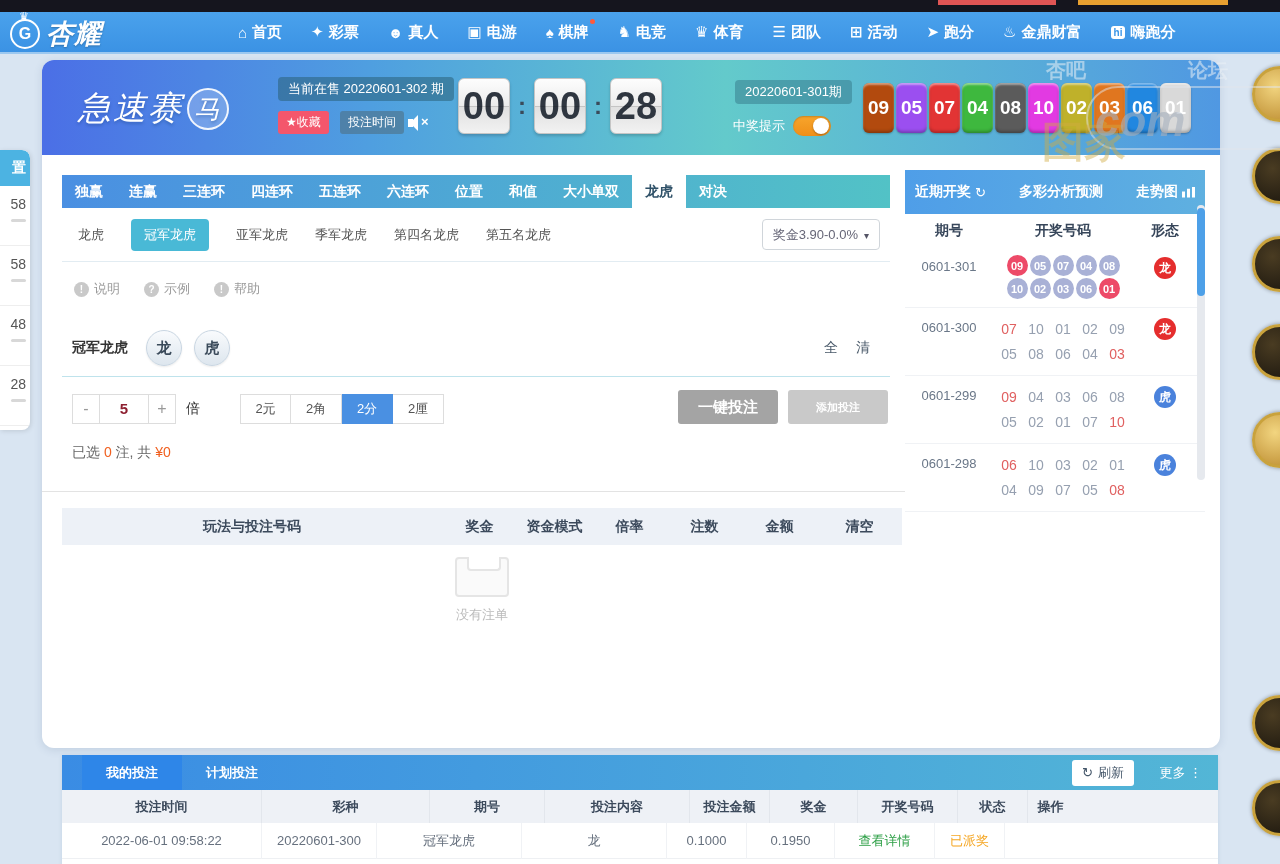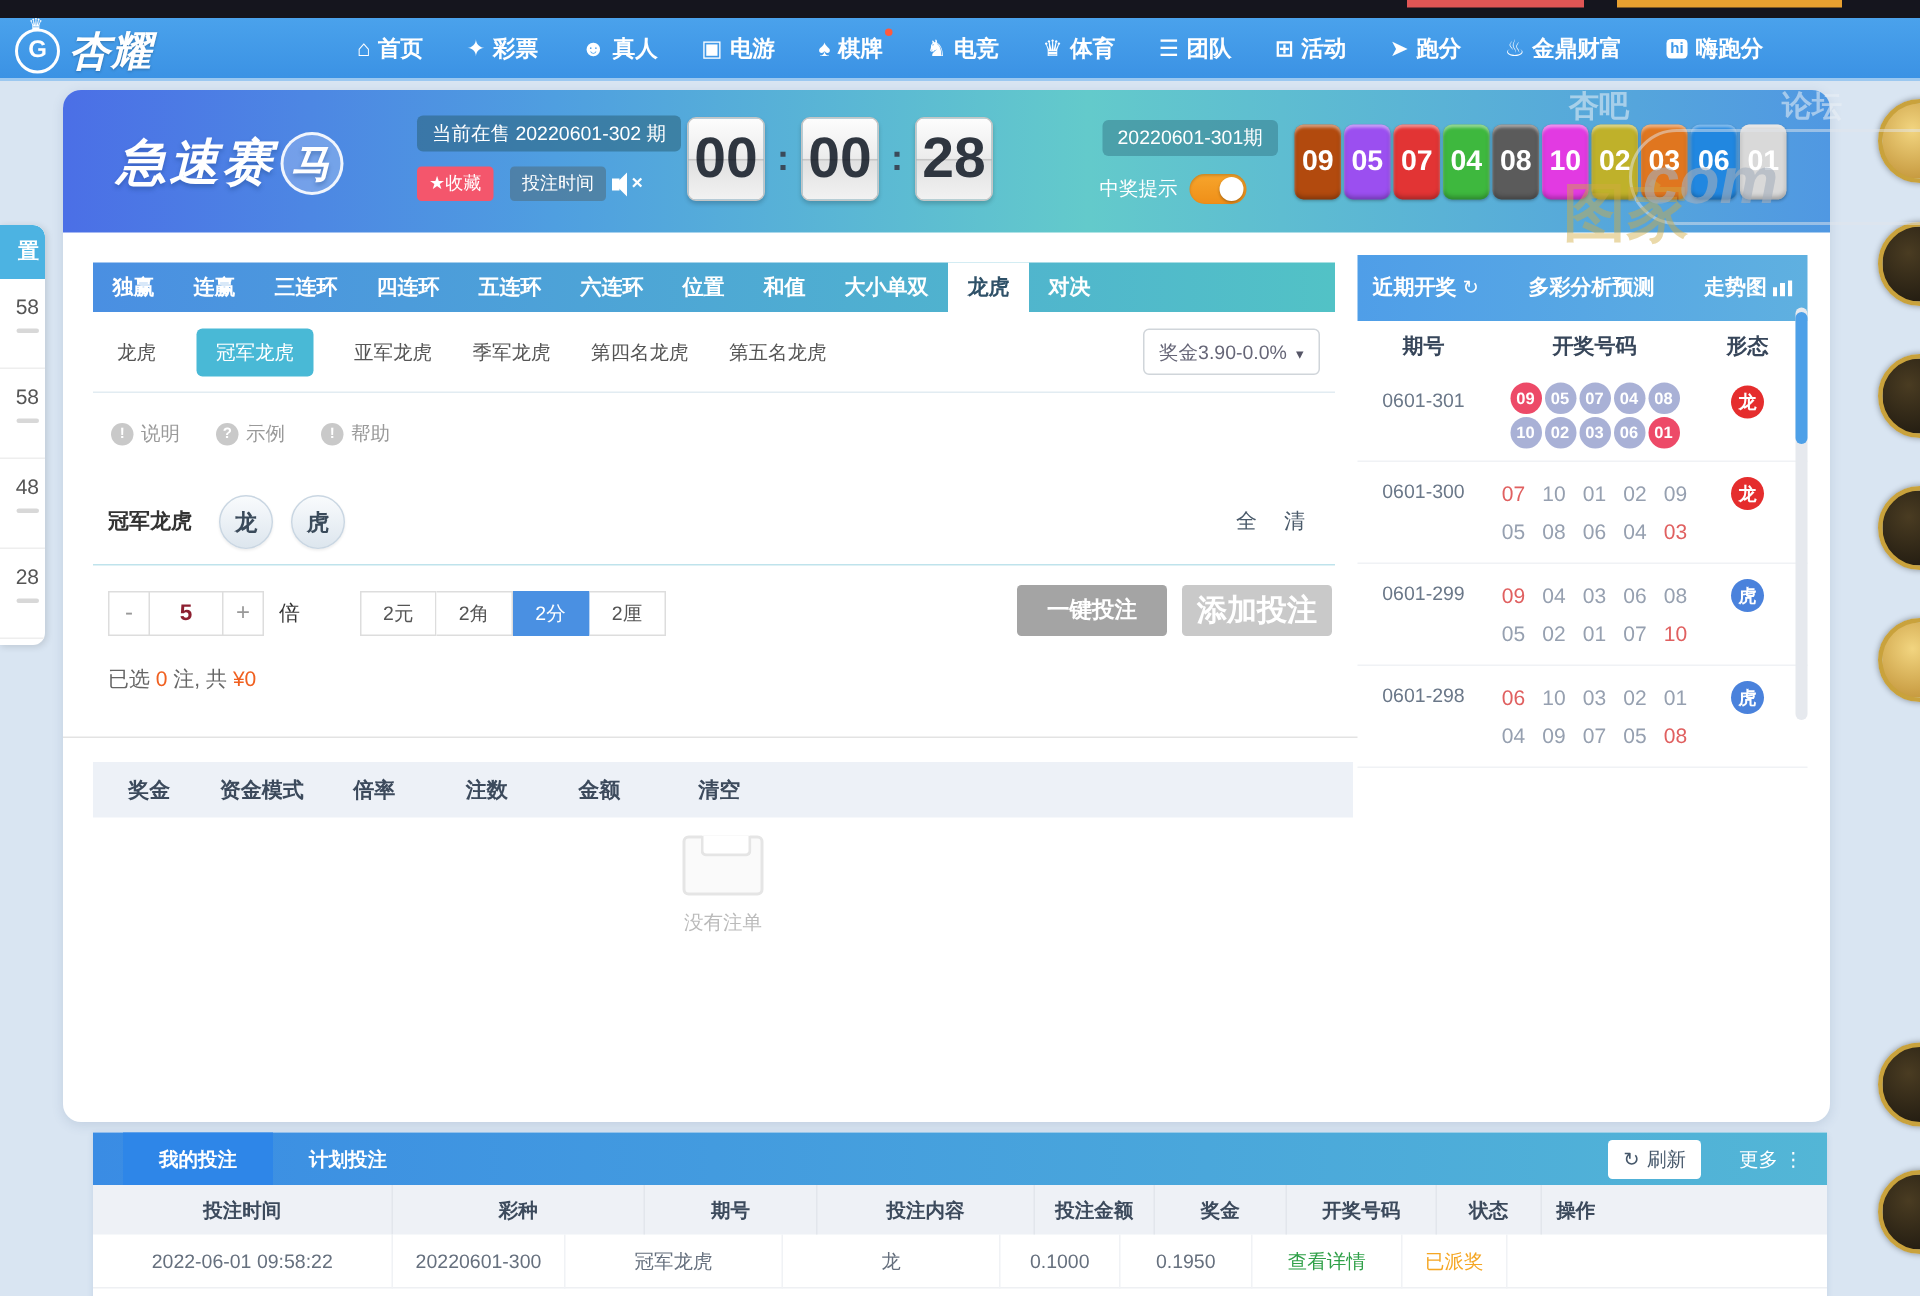--- a/index.html
+++ b/index.html
@@ -27,21 +27,21 @@
   .minipanel-h { height:36px; background:#4cb3e2; color:#fff; font-size:14px; font-weight:bold; text-align:right; padding:9px 4px 0 0; border-radius:0 8px 0 0; }
   .mini-item { height:60px; border-bottom:1px solid #eee; padding-top:10px; }
   .mini-num { font-size:14px; color:#555; text-align:right; padding-right:4px; }
   .mini-dash { width:15px; height:3px; background:#d8d8d8; border-radius:2px; margin:7px 4px 0 auto; }
 
   
   .maincard { left:42px; top:60px; width:1178px; height:688px; background:#fff; border-radius:12px; box-shadow:0 2px 8px rgba(60,90,130,.15); overflow:hidden; }
 
   
   .gamehead { position:absolute; left:0; top:0; width:1178px; height:95px; background:linear-gradient(90deg,#4b6fe6 0%,#4f9fe0 28%,#63cacb 58%,#5098e2 100%); }
-  .gamelogo { position:absolute; left:36px; top:26px; color:#fff; font-size:33px; font-weight:700; font-style:italic; letter-spacing:2px; text-shadow:0 2px 3px rgba(20,60,120,.35); display:flex; align-items:center; }
+  .gamelogo { position:absolute; left:36px; top:26px; color:#fff; font-size:33px; font-weight:400; font-style:italic; letter-spacing:2px; text-shadow:0 2px 3px rgba(20,60,120,.35); display:flex; align-items:center; }
   .gamelogo .horse { display:inline-block; margin-left:4px; width:42px; height:42px; border:2px solid rgba(255,255,255,.9); background:rgba(255,255,255,.22); border-radius:50%; font-size:26px; line-height:38px; text-align:center; font-style:italic; }
   .cursale { position:absolute; left:236px; top:17px; height:24px; line-height:24px; padding:0 10px; background:rgba(42,96,120,.55); border-radius:4px; color:#fff; font-size:13px; }
   .favbtn { position:absolute; left:236px; top:51px; height:23px; line-height:23px; padding:0 8px; background:#f4566c; border-radius:3px; color:#fff; font-size:12px; cursor:pointer; }
   .timebtn { position:absolute; left:298px; top:51px; height:23px; line-height:23px; padding:0 8px; background:rgba(78,112,132,.6); border-radius:3px; color:#fff; font-size:12px; cursor:pointer; }
   .mute { position:absolute; left:366px; top:53px; width:24px; height:20px; cursor:pointer; }
   .mute .spk { position:absolute; left:0; top:6px; width:5px; height:8px; background:#fff; }
   .mute .spk:after { content:""; position:absolute; left:2px; top:-4px; border:8px solid transparent; border-right:8px solid #fff; border-left:0; }
   .mute .mx { position:absolute; left:13px; top:1px; color:#fff; font-size:13px; font-weight:bold; }
   .clock { position:absolute; left:416px; top:18px; display:flex; align-items:center; gap:8px; }
   .fcard { width:52px; height:56px; border:1px solid #c5c5c5; border-radius:6px; background:linear-gradient(180deg,#fdfdfd 0%,#ececec 49%,#e0e0e0 51%,#f2f2f2 100%); color:#2f3640; font-size:38px; font-weight:bold; display:flex; align-items:center; justify-content:center; position:relative; box-shadow:0 2px 3px rgba(0,0,0,.18); }
@@ -80,21 +80,21 @@
   .betdivider { position:absolute; left:0; top:114px; width:828px; height:1px; background:#bfe3ec; }
   .stakerow { position:absolute; left:10px; top:130px; width:810px; height:34px; display:flex; align-items:center; }
   .stepbtn { width:28px; height:30px; border:1px solid #ddd; background:#fff; color:#999; font-size:16px; text-align:center; line-height:28px; cursor:pointer; }
   .stepval { width:48px; height:30px; border-top:1px solid #ddd; border-bottom:1px solid #ddd; background:#fff; color:#8d1f30; font-size:15px; font-weight:bold; text-align:center; line-height:28px; }
   .beilab { font-size:14px; color:#333; margin:0 0 0 10px; }
   .units { display:flex; margin-left:40px; }
   .unit { width:51px; height:30px; border:1px solid #ddd; border-left:none; background:#fff; color:#555; font-size:13px; text-align:center; line-height:28px; cursor:pointer; }
   .unit:first-child { border-left:1px solid #ddd; }
   .unit.active { background:#4a90e2; border-color:#4a90e2; color:#fff; }
   .quickbet { position:absolute; left:616px; top:128px; width:100px; height:34px; background:#a4a4a4; border-radius:3px; color:#fff; font-size:15px; font-weight:bold; text-align:center; line-height:34px; cursor:pointer; }
-  .addbet { position:absolute; left:726px; top:128px; width:100px; height:34px; background:#c9c9c9; border-radius:3px; color:#fff; font-size:20px; font-weight:bold; text-align:center; line-height:34px; cursor:pointer; }
+  .addbet { position:absolute; left:726px; top:128px; width:100px; height:34px; background:#c9c9c9; border-radius:3px; color:#fff; font-size:11px; font-weight:bold; text-align:center; line-height:34px; cursor:pointer; }
   .selinfo { position:absolute; left:10px; top:182px; font-size:14px; color:#666; }
   .selinfo .hl { color:#f06020; }
 
   
   .sliphead { position:absolute; left:20px; top:448px; width:840px; height:37px; background:#edf1f7; display:flex; align-items:center; }
   .sliphead span { font-size:14px; font-weight:bold; color:#3c4a5c; text-align:center; }
   .sc0{width:380px;} .sc1{width:75px;} .sc2{width:75px;} .sc3{width:75px;} .sc4{width:75px;} .sc5{width:75px;} .sc6{width:85px;}
   .emptybox { position:absolute; left:413px; top:497px; width:54px; height:40px; border:2px solid #e5e5e5; border-radius:4px; background:#fafafa; }
   .emptybox:after { content:""; position:absolute; left:10px; top:-2px; width:30px; height:12px; background:#fff; border:2px solid #e5e5e5; border-top:none; border-radius:0 0 4px 4px; }
   .emptytext { position:absolute; left:370px; top:546px; width:140px; text-align:center; color:#bbb; font-size:13px; }
@@ -354,20 +354,21 @@
     </div>
     <div class="quickbet">一键投注</div>
     <div class="addbet">添加投注</div>
     <div class="selinfo">
       <span>已选 </span><span class="hl">0</span><span> 注, 共 </span><span class="hl">¥0</span>
     </div>
     <div class="bline"></div>
   </div>
 
   <div class="sliphead">
+    <span class="sc0">玩法与投注号码</span>
     <span class="sc1">奖金</span>
     <span class="sc2">资金模式</span>
     <span class="sc3">倍率</span>
     <span class="sc4">注数</span>
     <span class="sc5">金额</span>
     <span class="sc6">清空</span>
   </div>
   <div class="emptybox"></div>
   <div class="emptytext">没有注单</div>
 

